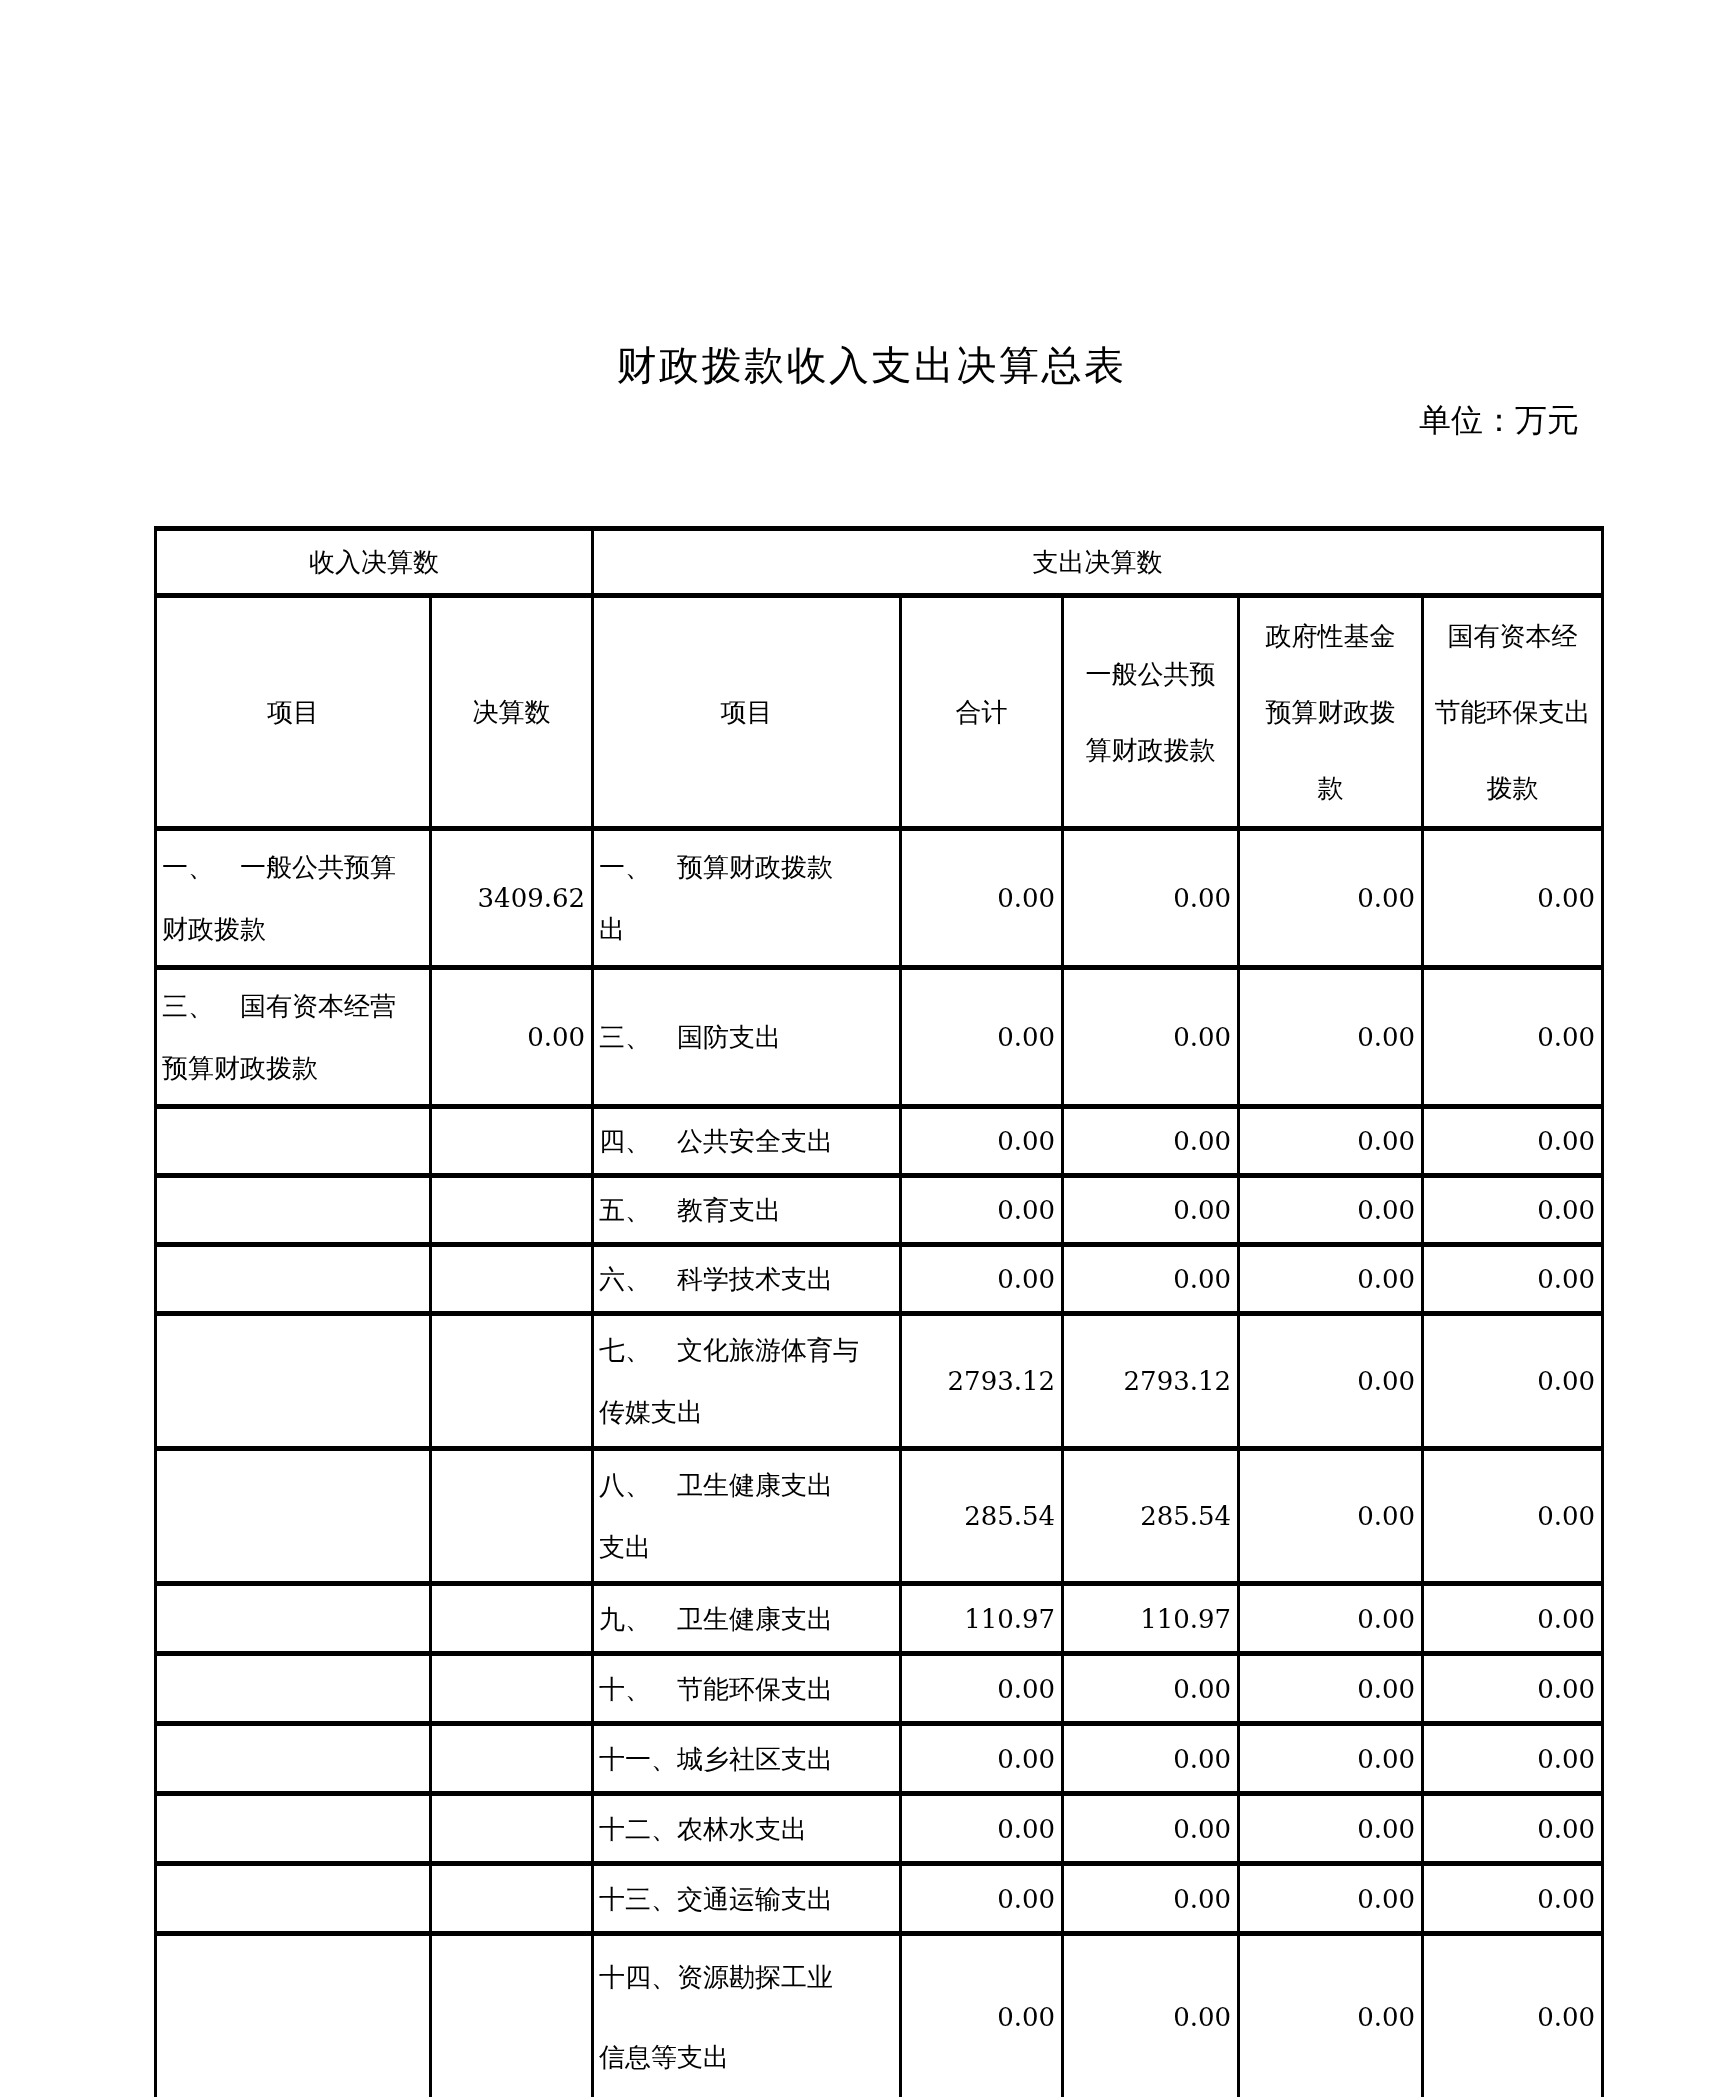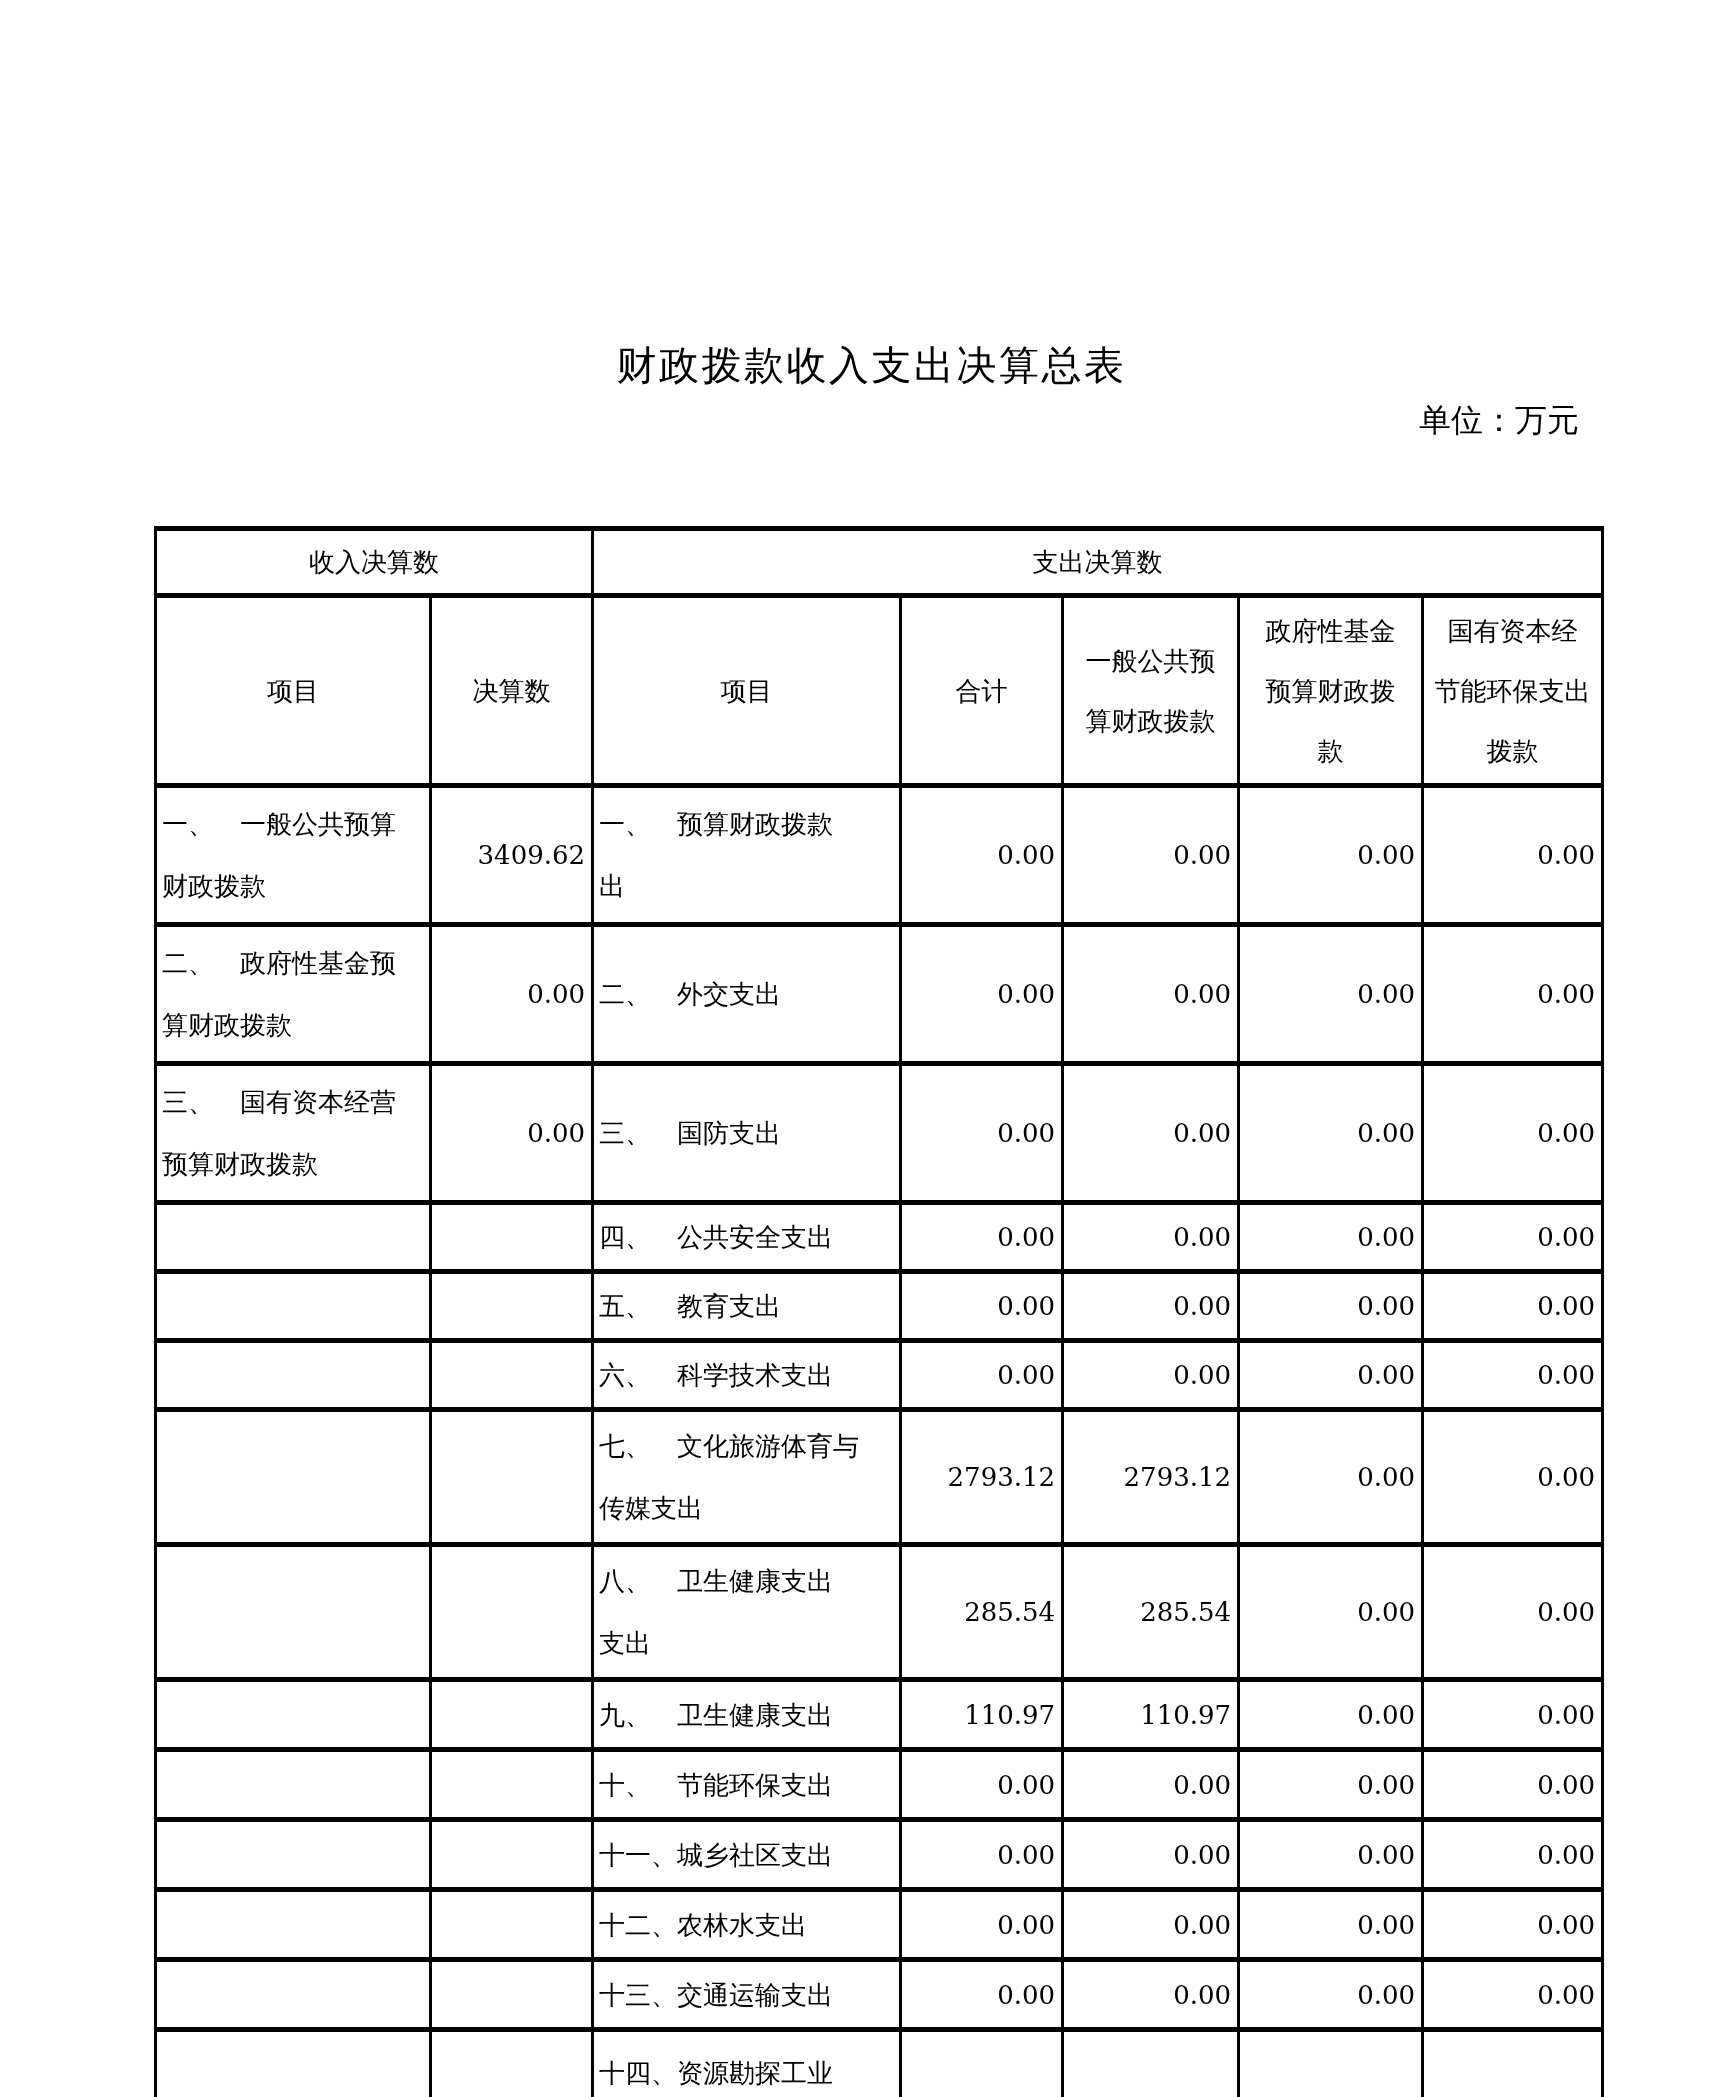--- a/index.html
+++ b/index.html
@@ -48,21 +48,21 @@
     border: solid #000000;
     border-width: 5.9px 3.4px; 
     padding: 0;
     vertical-align: middle;
     font-weight: 400;
     line-height: 62px;
     overflow: hidden;
   }
   .group-row th { height: 59px; text-align: center; }
   .col-row th   { height: 185px; text-align: center; white-space: pre-line; }
-  .col-row th.multiline { line-height: 60px; }
+  .col-row th.multiline { line-height: 76px; }
   td.item {
     text-align: left;
     padding-left: 5px;
     white-space: pre-line;
   }
   td.num {
     text-align: right;
     padding-right: 5.9px;
   }
   tr.rh-a td { height: 134px; }
@@ -116,30 +116,20 @@
 财政拨款</td>
           <td class="num">3409.62</td>
           <td class="item">一、　预算财政拨款
 出</td>
           <td class="num">0.00</td>
           <td class="num">0.00</td>
           <td class="num">0.00</td>
           <td class="num">0.00</td>
         </tr>
         <tr class="rh-a">
-          <td class="item">二、　政府性基金预
-算财政拨款</td>
-          <td class="num">0.00</td>
-          <td class="item">二、　外交支出</td>
-          <td class="num">0.00</td>
-          <td class="num">0.00</td>
-          <td class="num">0.00</td>
-          <td class="num">0.00</td>
-        </tr>
-        <tr class="rh-a">
           <td class="item">三、　国有资本经营
 预算财政拨款</td>
           <td class="num">0.00</td>
           <td class="item">三、　国防支出</td>
           <td class="num">0.00</td>
           <td class="num">0.00</td>
           <td class="num">0.00</td>
           <td class="num">0.00</td>
         </tr>
         <tr class="rh-b">

